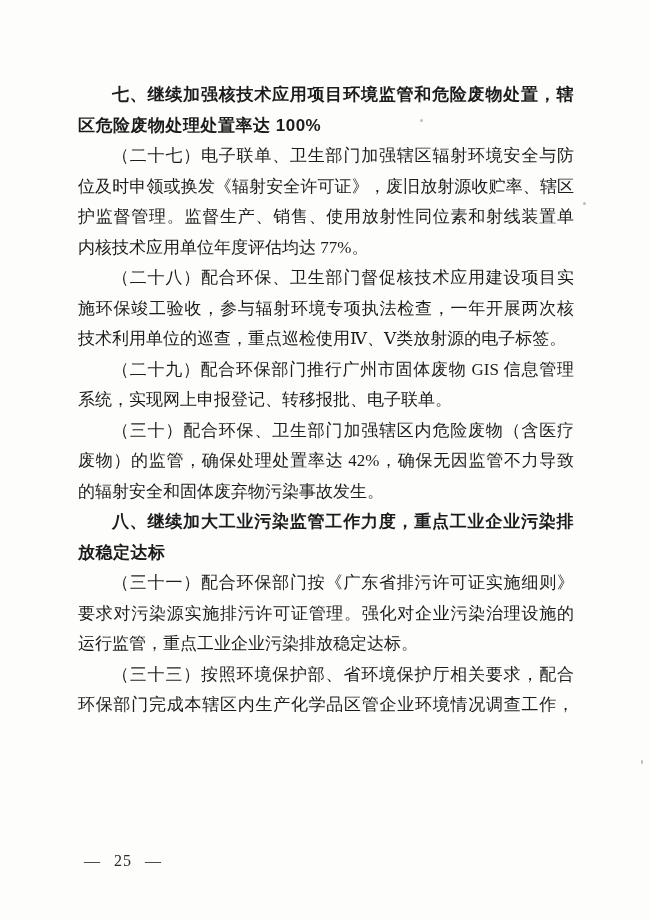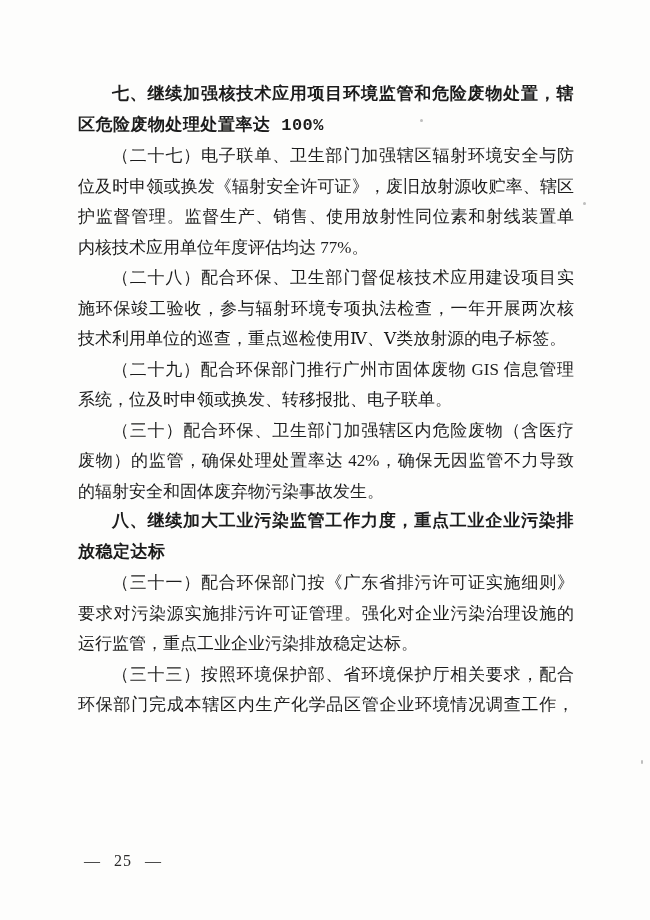--- a/index.html
+++ b/index.html
@@ -17,21 +17,21 @@
   .content {
     position: absolute;
     left: 78px; top: 80px;
     width: 496px;
     color: #1c1c1c;
     font-size: 17px;
     line-height: 30.5px;
   }
   .paragraph { margin: 0; }
   .paragraph.heading .line {
-    font-family: Liberation Mono, monospace;
+    font-family: Liberation Sans, sans-serif;
     font-weight: 700;
     letter-spacing: 0.5px;
   }
   .line {
     white-space: nowrap;
     height: 30.5px;
   }
   .line.indent { text-indent: 2em; }
   .line.fill {
     white-space: normal;
@@ -74,21 +74,21 @@
         <div class="line fill">护监督管理。监督生产、销售、使用放射性同位素和射线装置单</div>
         <div class="line">内核技术应用单位年度评估均达 77%。</div>
       </div>
       <div class="paragraph body">
         <div class="line indent fill">（二十八）配合环保、卫生部门督促核技术应用建设项目实</div>
         <div class="line fill">施环保竣工验收，参与辐射环境专项执法检查，一年开展两次核</div>
         <div class="line">技术利用单位的巡查，重点巡检使用Ⅳ、Ⅴ类放射源的电子标签。</div>
       </div>
       <div class="paragraph body">
         <div class="line indent fill">（二十九）配合环保部门推行广州市固体废物 GIS 信息管理</div>
-        <div class="line">系统，位及时申领或换发、转移报批、电子联单。</div>
+        <div class="line">系统，实现网上申报登记、转移报批、电子联单。</div>
       </div>
       <div class="paragraph body">
         <div class="line indent fill">（三十）配合环保、卫生部门加强辖区内危险废物（含医疗</div>
         <div class="line fill">废物）的监管，确保处理处置率达 42%，确保无因监管不力导致</div>
         <div class="line">的辐射安全和固体废弃物污染事故发生。</div>
       </div>
       <div class="paragraph heading">
         <div class="line indent fill">八、继续加大工业污染监管工作力度，重点工业企业污染排</div>
         <div class="line">放稳定达标</div>
       </div>

